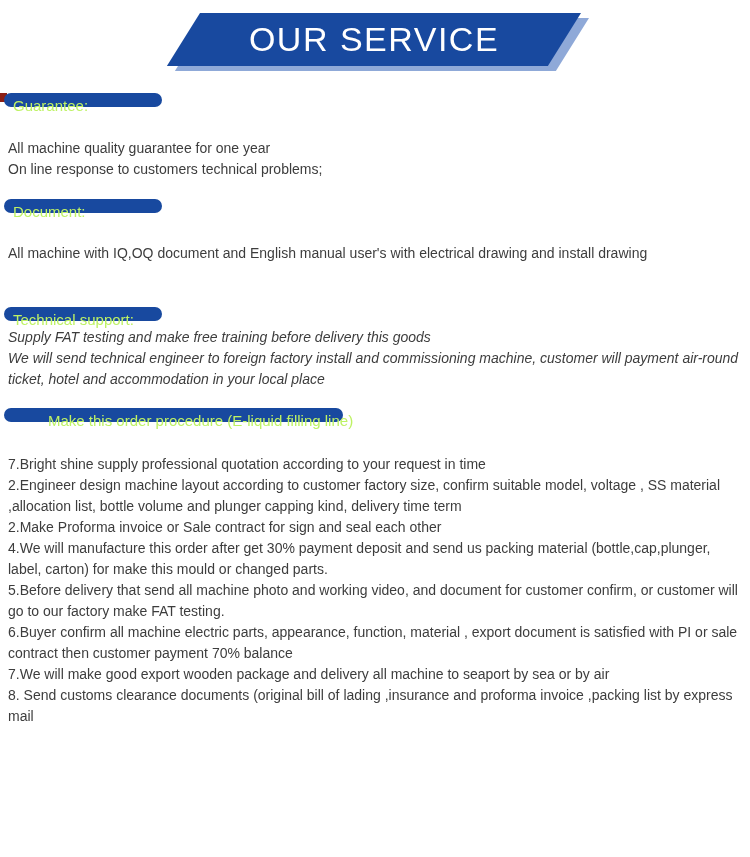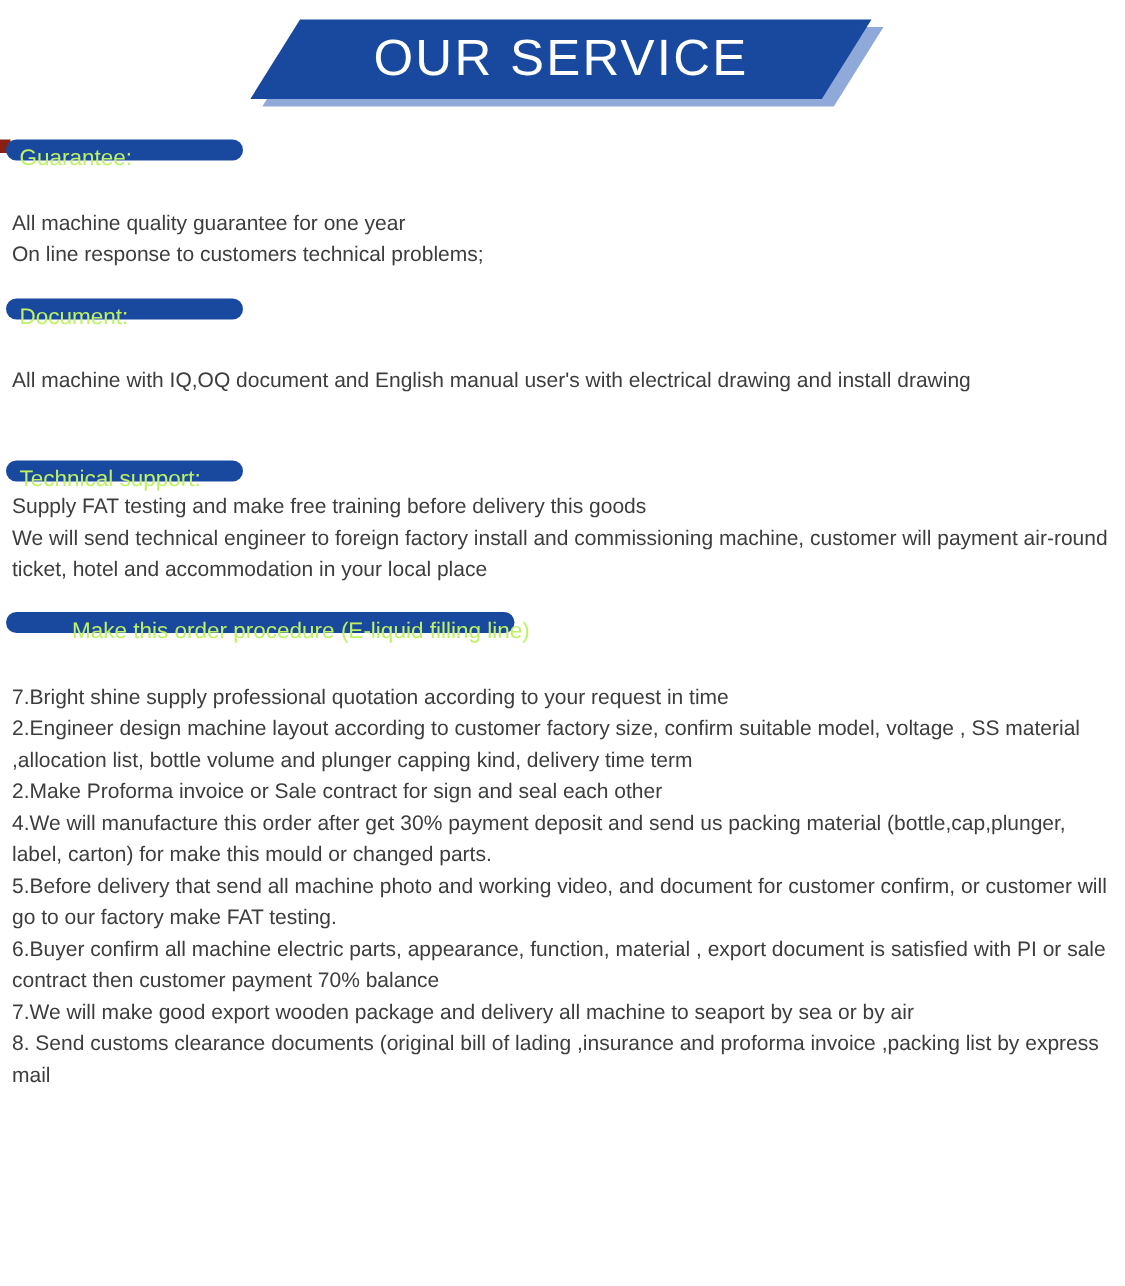--- a/index.html
+++ b/index.html
@@ -73,21 +73,21 @@
   .text-block {
     position: absolute;
     left: 8px;
     width: 734px;
     color: #3d3d3d;
     font-size: 14px;
     line-height: 21px;
   }
   #text-guarantee { top: 138px; }
   #text-document  { top: 243px; }
-  #text-technical { top: 327px; }
+  #text-technical { top: 327px; font-style: italic; }
   #list-order     { top: 454px; }
   .text-line, .list-item { min-height: 21px; }
 </style>
 </head>
 <body>
 
 <div id="page">
 
   <div class="banner-shadow"></div>
   <div class="banner-shape"></div>

